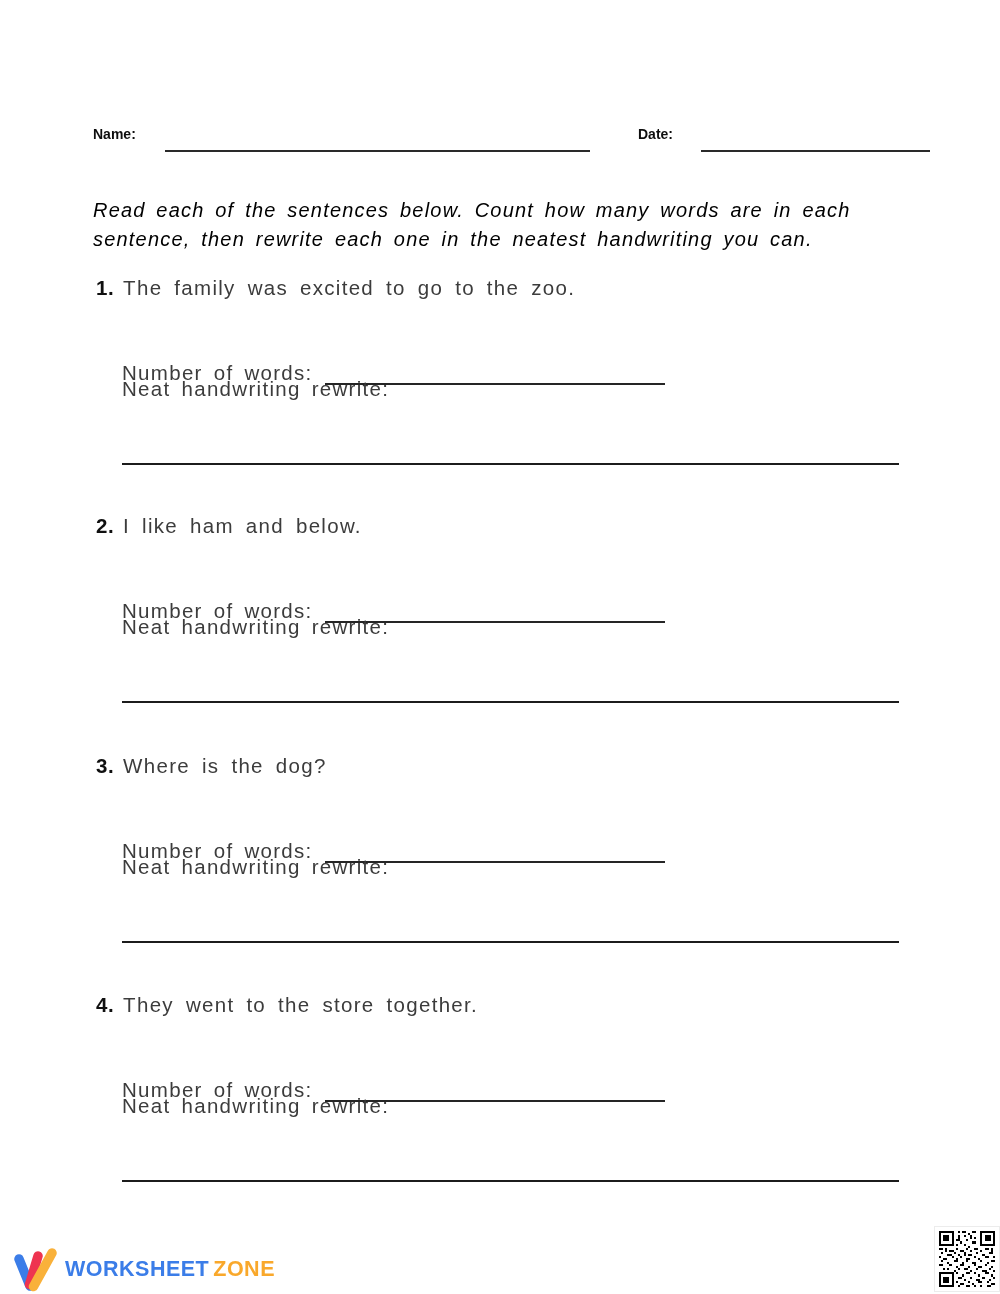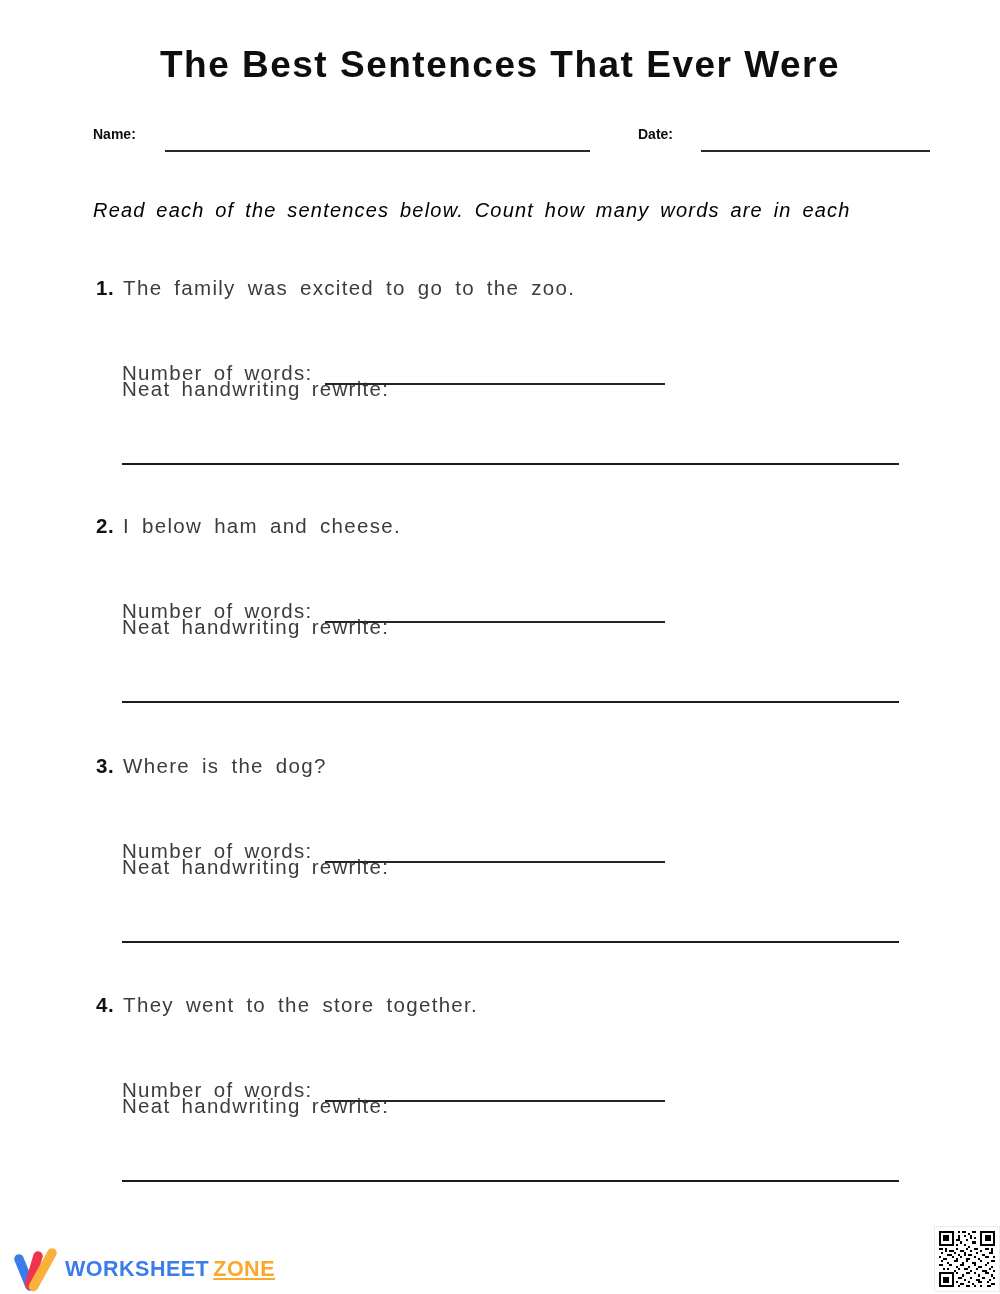--- a/index.html
+++ b/index.html
@@ -76,68 +76,68 @@
   .footer-logo {
     position:absolute; left:12px; top:1244px; height:50px;
     display:flex; align-items:center;
   }
   .logo-mark { width:46px; height:46px; }
   .brand-text {
     margin-left:7px; font-size:21.5px; font-weight:700; letter-spacing:0.5px;
     white-space:nowrap;
   }
   .brand-worksheet { color:#3b7de8; }
-  .brand-zone { color:#f9a82b; margin-left:4px;text-decoration:underline; }
+  .brand-zone { color:#f9a82b; margin-left:4px; }
 
   .scan-label {
     position:absolute; top:1263px; right:78px;
     font-size:23.5px; color:#1d1d1d; letter-spacing:0.3px;
     white-space:nowrap;
   }
 
   .qr-box {
     position:absolute; left:934px; top:1226px;
     width:66px; height:66px; background:#fdfdfd;
     border:1px solid #ececec;
   }
   .qr-box svg { display:block; width:100%; height:100%; }
 </style>
 </head>
 <body>
 
 <div class="page">
 
-  <div class="title">The Best Sentences That Ever Were</div>
 
   <div class="name-date">
     <span class="nd-label name-label">Name:</span>
     <span class="write-line name-line"></span>
     <span class="nd-label date-label">Date:</span>
     <span class="write-line date-line"></span>
   </div>
 
   <div class="instructions">
     <div>Read each of the sentences below. Count how many words are in each</div>
+    <div>sentence, then rewrite each one in the neatest handwriting you can.</div>
   </div>
 
   <div class="question q1">
     <div class="q-sentence">
       <span class="q-number">1.</span><span>The family was excited to go to the zoo.</span>
     </div>
     <div class="q-words">
       <span>Number of words:</span>
       <span class="words-fill-line"></span>
     </div>
     <div class="q-rewrite">Neat handwriting rewrite:</div>
     <div class="q-long-line"></div>
   </div>
 
   <div class="question q2">
     <div class="q-sentence">
-      <span class="q-number">2.</span><span>I below ham and cheese.</span>
+      <span class="q-number">2.</span><span>I like ham and below.</span>
     </div>
     <div class="q-words">
       <span>Number of words:</span>
       <span class="words-fill-line"></span>
     </div>
     <div class="q-rewrite">Neat handwriting rewrite:</div>
     <div class="q-long-line"></div>
   </div>
 
   <div class="question q3">

